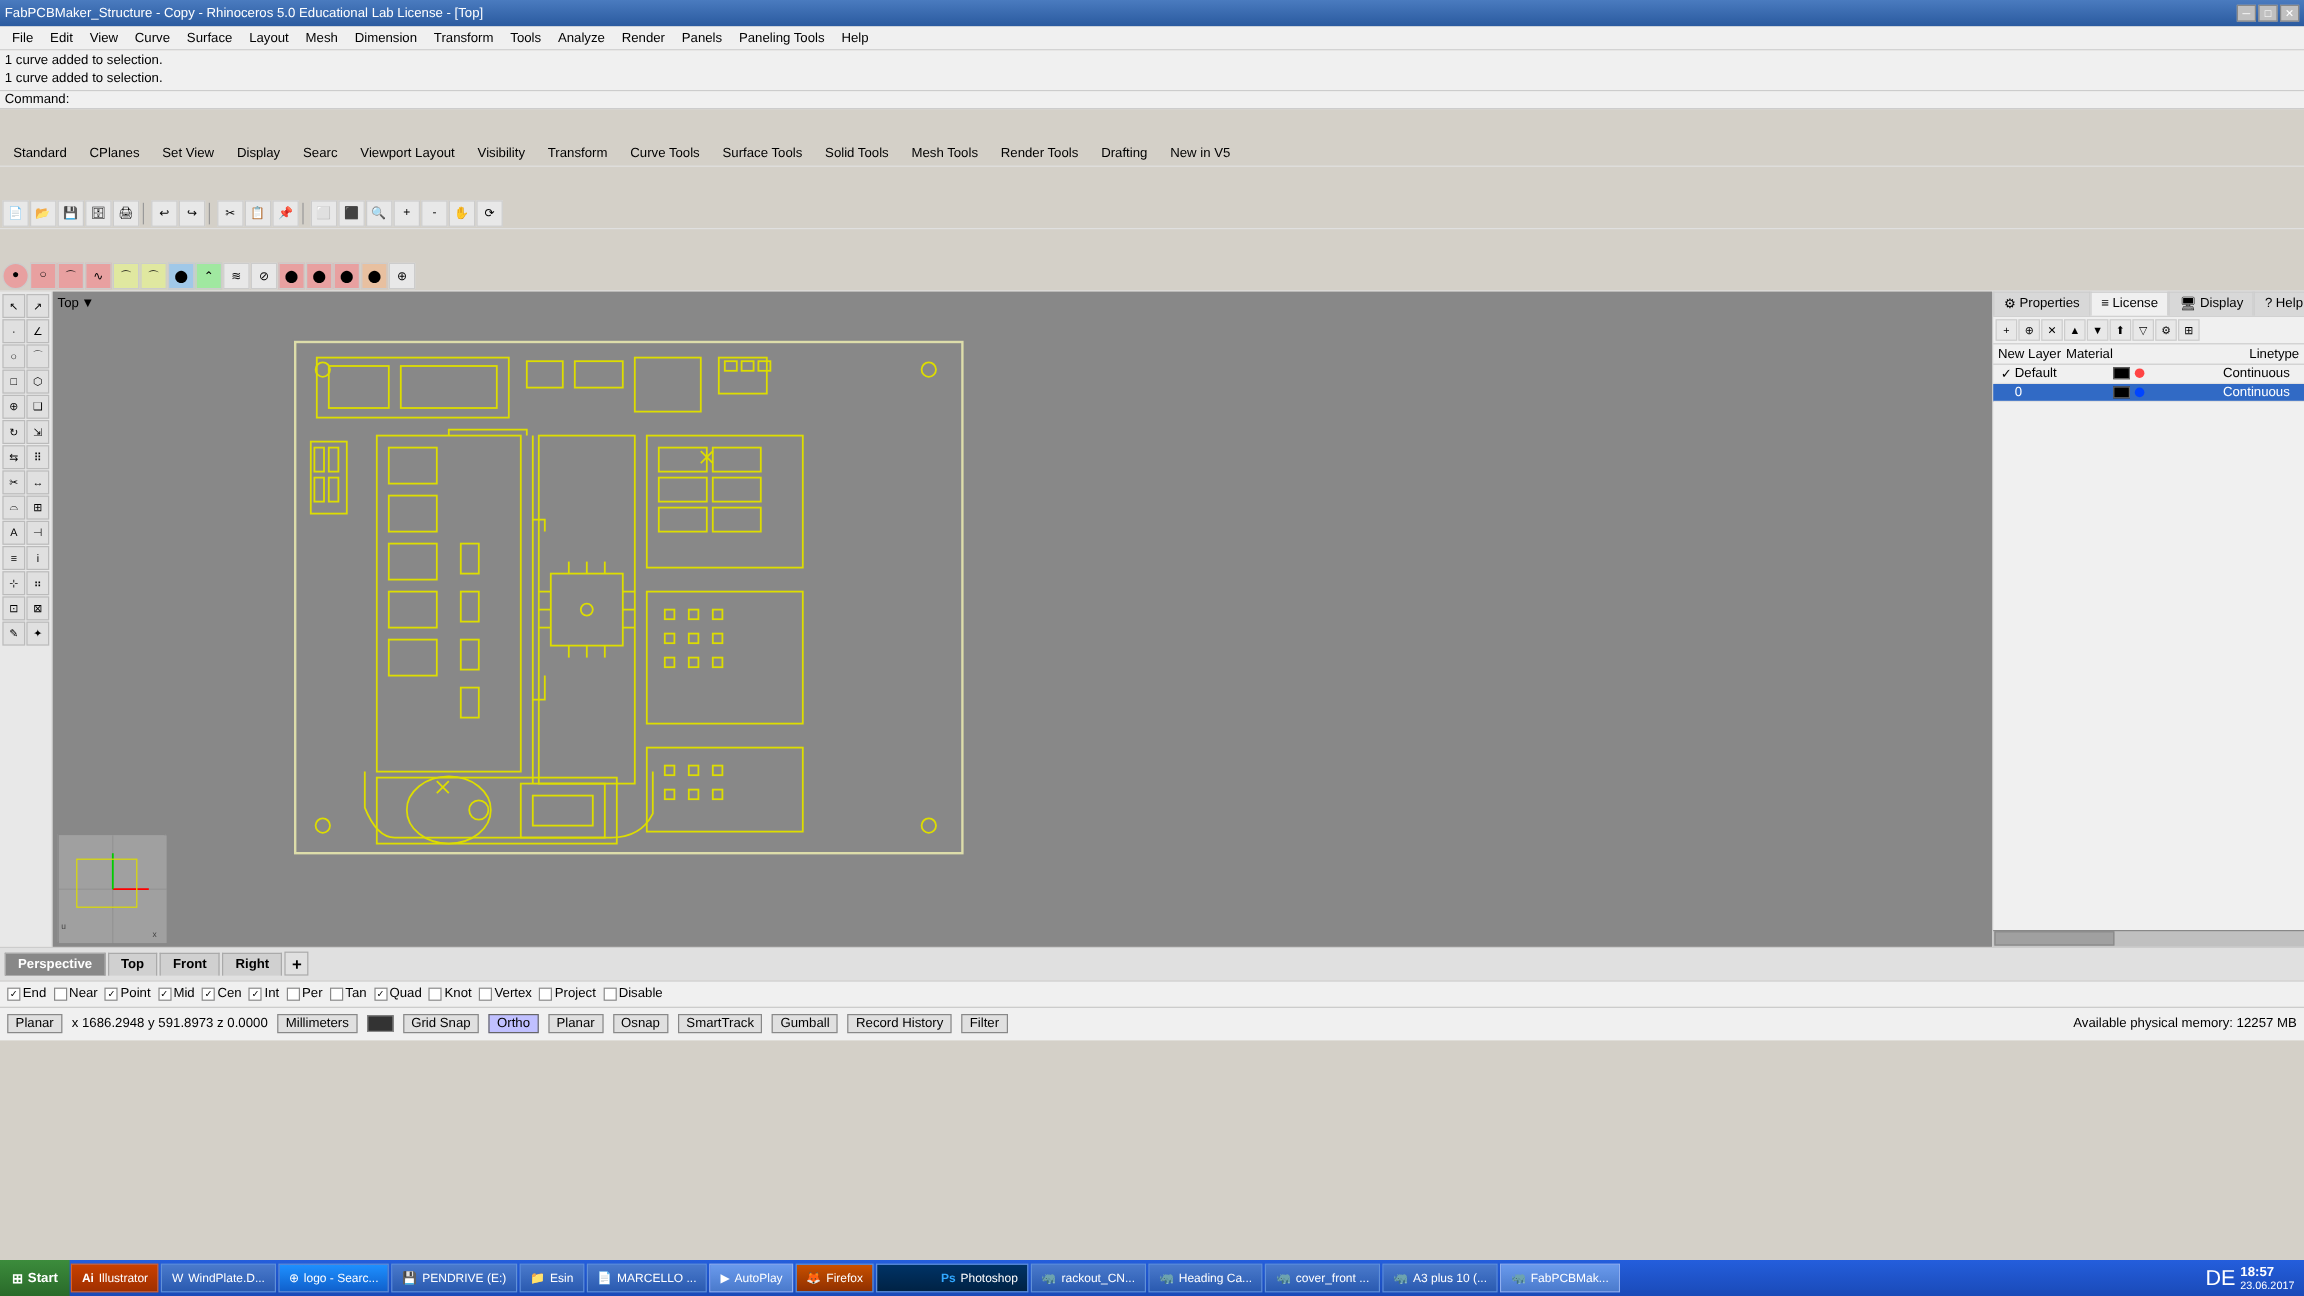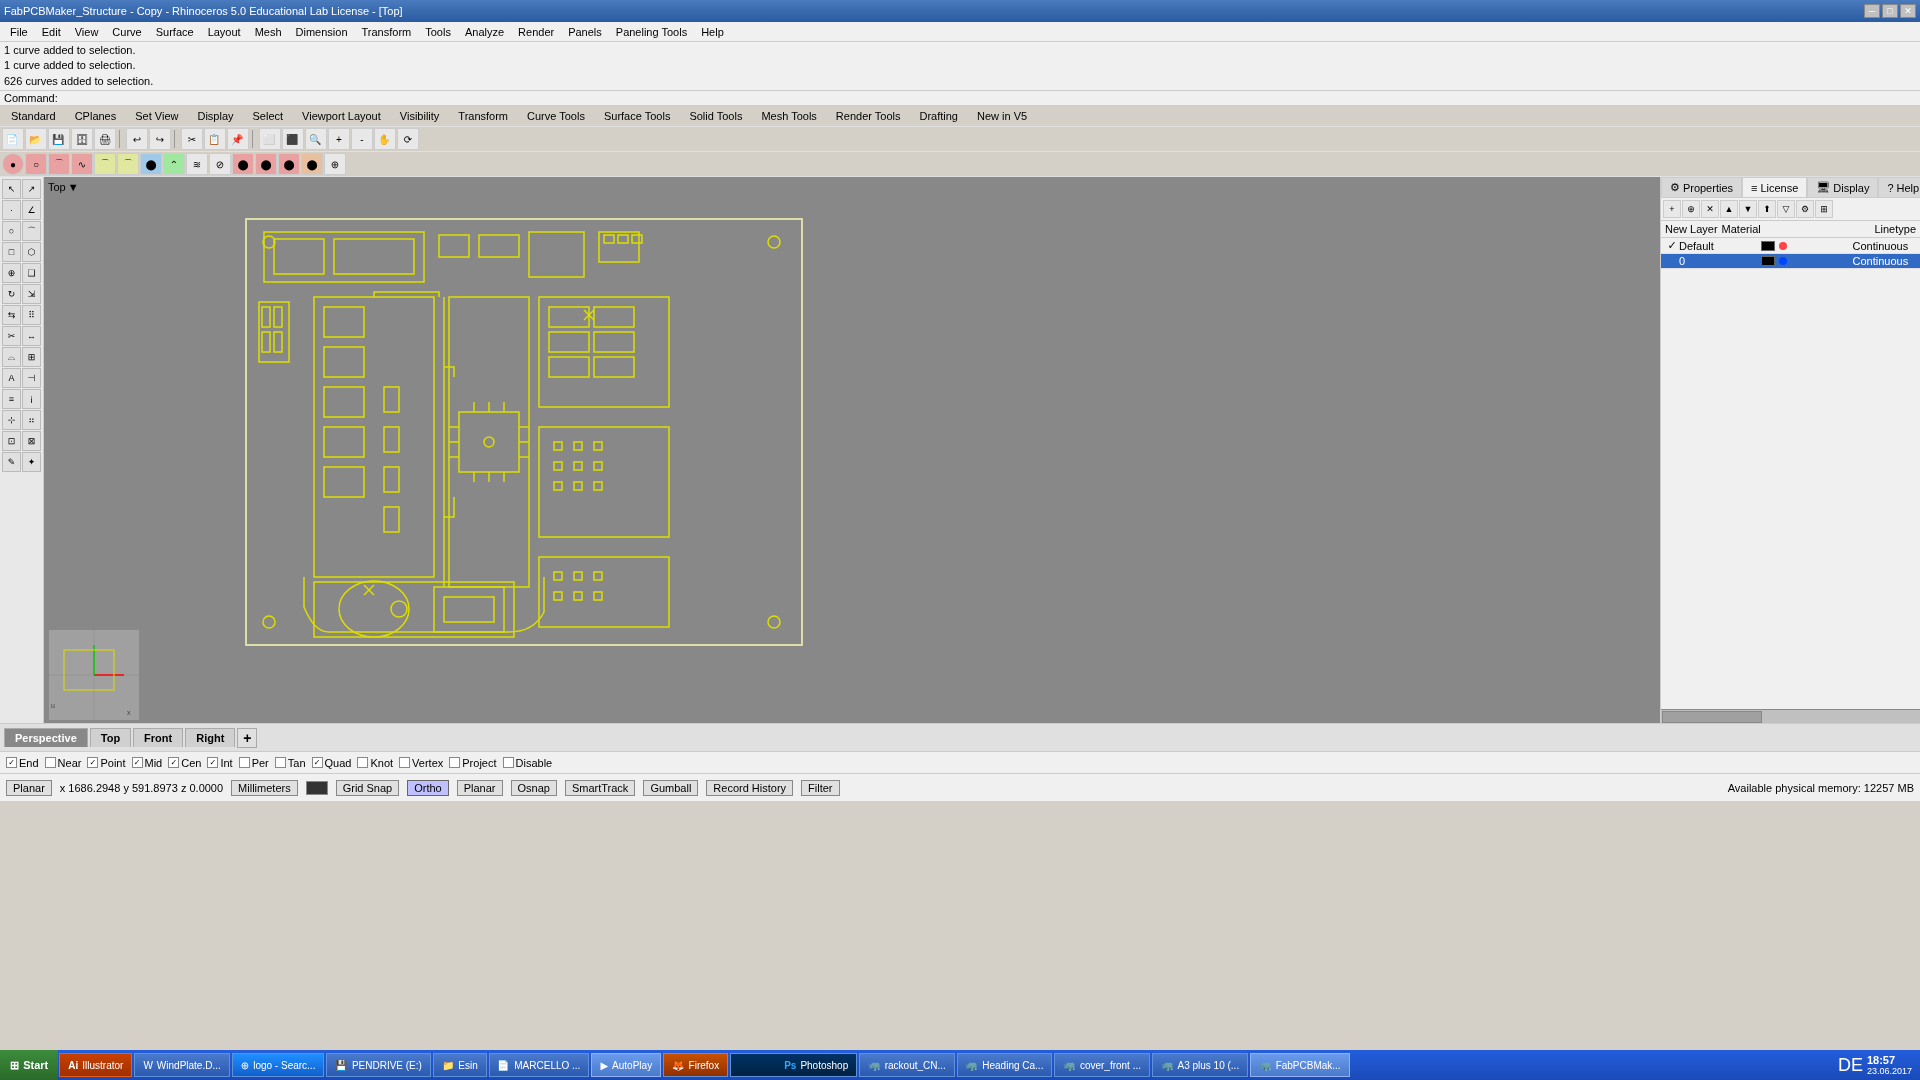--- a/index.html
+++ b/index.html
@@ -54,20 +54,21 @@
       padding: 1px 4px;
       font-size: 11px;
     }
 
     .toolbar-row {
       display: flex;
       align-items: center;
       padding: 1px 2px;
       gap: 1px;
       border-bottom: 1px solid #e0e0e0;
+      margin-top: 27px;
     }
 
     .toolbar-tab {
       padding: 2px 8px;
       cursor: pointer;
       font-size: 11px;
       border: 1px solid transparent;
     }
 
     .tb-btn {
@@ -352,33 +353,32 @@
   <span class="menu-item">Analyze</span>
   <span class="menu-item">Render</span>
   <span class="menu-item">Panels</span>
   <span class="menu-item">Paneling Tools</span>
   <span class="menu-item">Help</span>
 </div>
 
 <div id="status-bar">
   <div>1 curve added to selection.</div>
   <div>1 curve added to selection.</div>
-  <div>626 curves added to selection.</div>
 </div>
 
 <div id="command-bar">
   <span>Command:</span>
 </div>
 
 <div class="toolbar-row">
   <span class="toolbar-tab">Standard</span>
   <span class="toolbar-tab">CPlanes</span>
   <span class="toolbar-tab">Set View</span>
   <span class="toolbar-tab">Display</span>
-  <span class="toolbar-tab">Select</span>
+  <span class="toolbar-tab">Searc</span>
   <span class="toolbar-tab">Viewport Layout</span>
   <span class="toolbar-tab">Visibility</span>
   <span class="toolbar-tab">Transform</span>
   <span class="toolbar-tab">Curve Tools</span>
   <span class="toolbar-tab">Surface Tools</span>
   <span class="toolbar-tab">Solid Tools</span>
   <span class="toolbar-tab">Mesh Tools</span>
   <span class="toolbar-tab">Render Tools</span>
   <span class="toolbar-tab">Drafting</span>
   <span class="toolbar-tab">New in V5</span>

